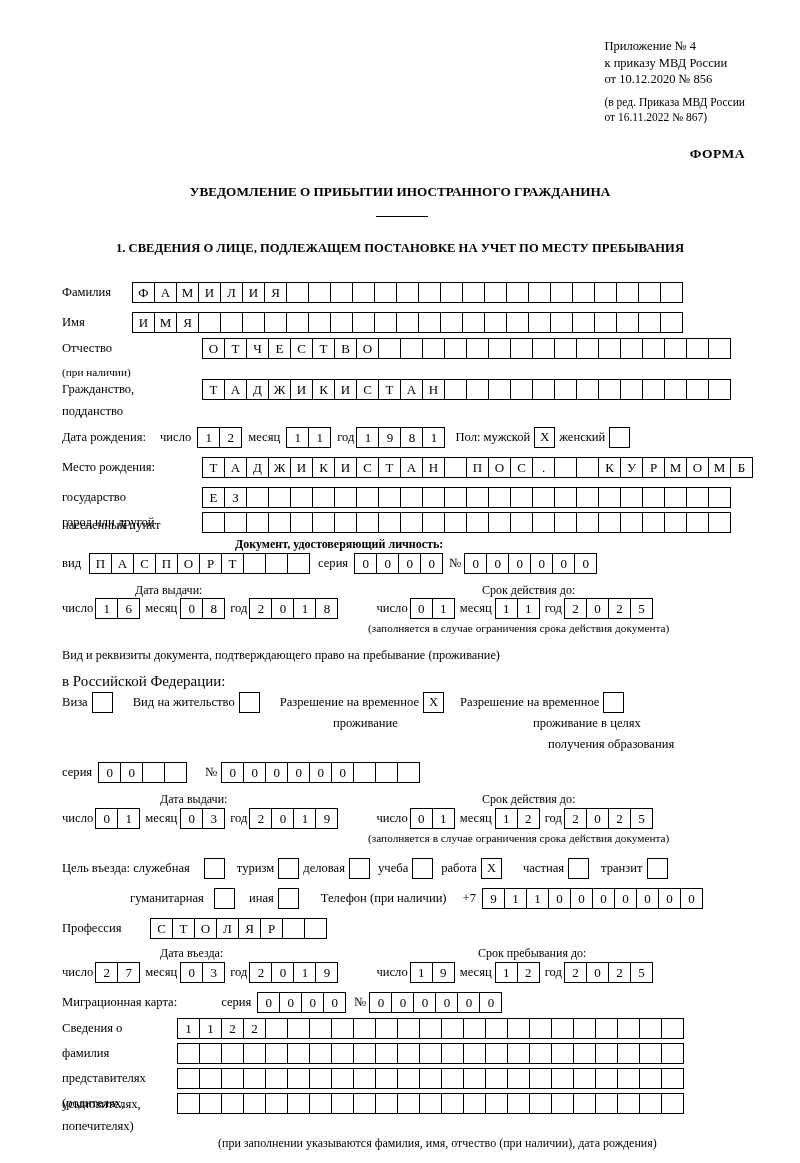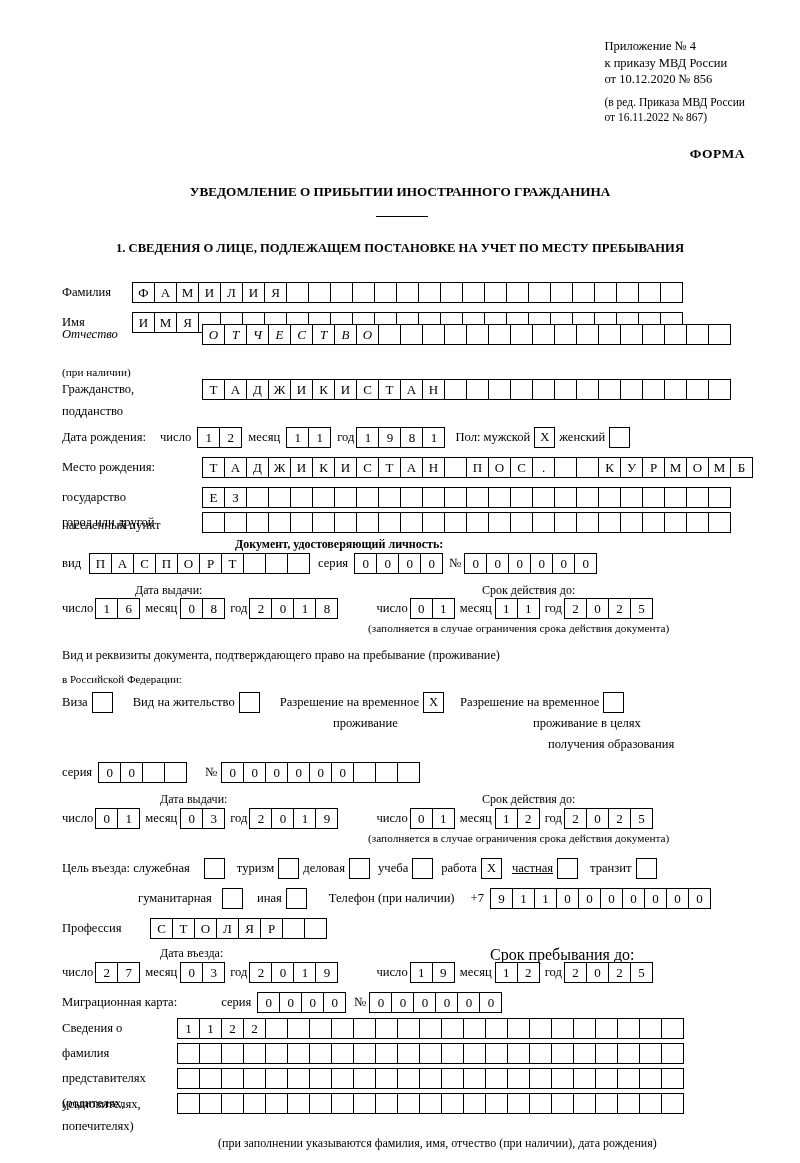--- a/index.html
+++ b/index.html
@@ -111,21 +111,21 @@
         <span class="bx"></span>
         <span class="bx"></span>
         <span class="bx"></span>
         <span class="bx"></span>
         <span class="bx"></span>
         <span class="bx"></span>
         <span class="bx"></span>
       </span>
   </div>
 
-  <div class="row" style="left:62px;top:324px;font-style:italic;">
+  <div class="row" style="left:62px;top:338px;">
     <span class="lbl" style="width:140px;">Отчество</span>
     <span class="boxes" id="patronymic">
         <span class="bx">О</span>
         <span class="bx">Т</span>
         <span class="bx">Ч</span>
         <span class="bx">Е</span>
         <span class="bx">С</span>
         <span class="bx">Т</span>
         <span class="bx">В</span>
         <span class="bx">О</span>
@@ -364,21 +364,21 @@
     <span class="boxes grp" style="margin-left:2px;" id="doc_valid_year">
         <span class="bx">2</span>
         <span class="bx">0</span>
         <span class="bx">2</span>
         <span class="bx">5</span>
       </span>
   </div>
   <div class="note" style="left:368px;top:622px;">(заполняется в случае ограничения срока действия документа)</div>
 
   <div class="note" style="left:62px;top:648px;font-size:12.3px;">Вид и реквизиты документа, подтверждающего право на пребывание (проживание)</div>
-  <div class="note" style="left:62px;top:673px;font-size:11px;">в Российской Федерации:</div>
+  <div class="note" style="left:62px;top:673px;font-size:15px;">в Российской Федерации:</div>
 
   <div class="row" style="left:62px;top:692px;">
     <span class="lbl">Виза</span>
     <span class="chk"></span>
     <span class="lbl" style="margin-left:16px;">Вид на жительство</span>
     <span class="chk"></span>
     <span class="lbl" style="margin-left:16px;">Разрешение на временное</span>
     <span class="chk">X</span>
     <span class="lbl" style="margin-left:12px;">Разрешение на временное</span>
     <span class="chk"></span>
@@ -454,27 +454,27 @@
     <span class="lbl">Цель въезда: служебная</span>
     <span class="chk" style="margin-left:14px;"></span>
     <span class="lbl" style="margin-left:8px;">туризм</span>
     <span class="chk"></span>
     <span class="lbl" style="">деловая</span>
     <span class="chk"></span>
     <span class="lbl" style="margin-left:4px;">учеба</span>
     <span class="chk"></span>
     <span class="lbl" style="margin-left:4px;">работа</span>
     <span class="chk">X</span>
-    <span class="lbl" style="margin-left:6px;text-decoration:underline;">частная</span>
+    <span class="lbl" style="margin-left:17px;">частная</span>
     <span class="chk"></span>
     <span class="lbl" style="margin-left:8px;">транзит</span>
     <span class="chk"></span>
   </div>
 
-  <div class="row" style="left:138px;top:888px;">
+  <div class="row" style="left:130px;top:888px;">
     <span class="lbl">гуманитарная</span>
     <span class="chk" style="margin-left:10px;"></span>
     <span class="lbl" style="margin-left:10px;">иная</span>
     <span class="chk"></span>
     <span class="lbl" style="margin-left:18px;">Телефон (при наличии)</span>
     <span class="lbl" style="margin-left:16px;">+7</span>
     <span class="boxes grp" id="phone">
         <span class="bx">9</span>
         <span class="bx">1</span>
         <span class="bx">1</span>
@@ -496,21 +496,21 @@
         <span class="bx">О</span>
         <span class="bx">Л</span>
         <span class="bx">Я</span>
         <span class="bx">Р</span>
         <span class="bx"></span>
         <span class="bx"></span>
       </span>
   </div>
 
   <div class="note" style="left:160px;top:946px;font-size:12px;">Дата въезда:</div>
-  <div class="note" style="left:490px;top:946px;font-size:16px;">Срок пребывания до:</div>
+  <div class="note" style="left:478px;top:946px;font-size:12px;">Срок пребывания до:</div>
 
   <div class="row" style="left:62px;top:962px;">
     <span class="lbl">число</span>
     <span class="boxes grp" style="margin-left:2px;" id="entry_day">
         <span class="bx">2</span>
         <span class="bx">7</span>
       </span>
     <span class="lbl" style="margin-left:5px;">месяц</span>
     <span class="boxes grp" style="margin-left:3px;" id="entry_month">
         <span class="bx">0</span>

